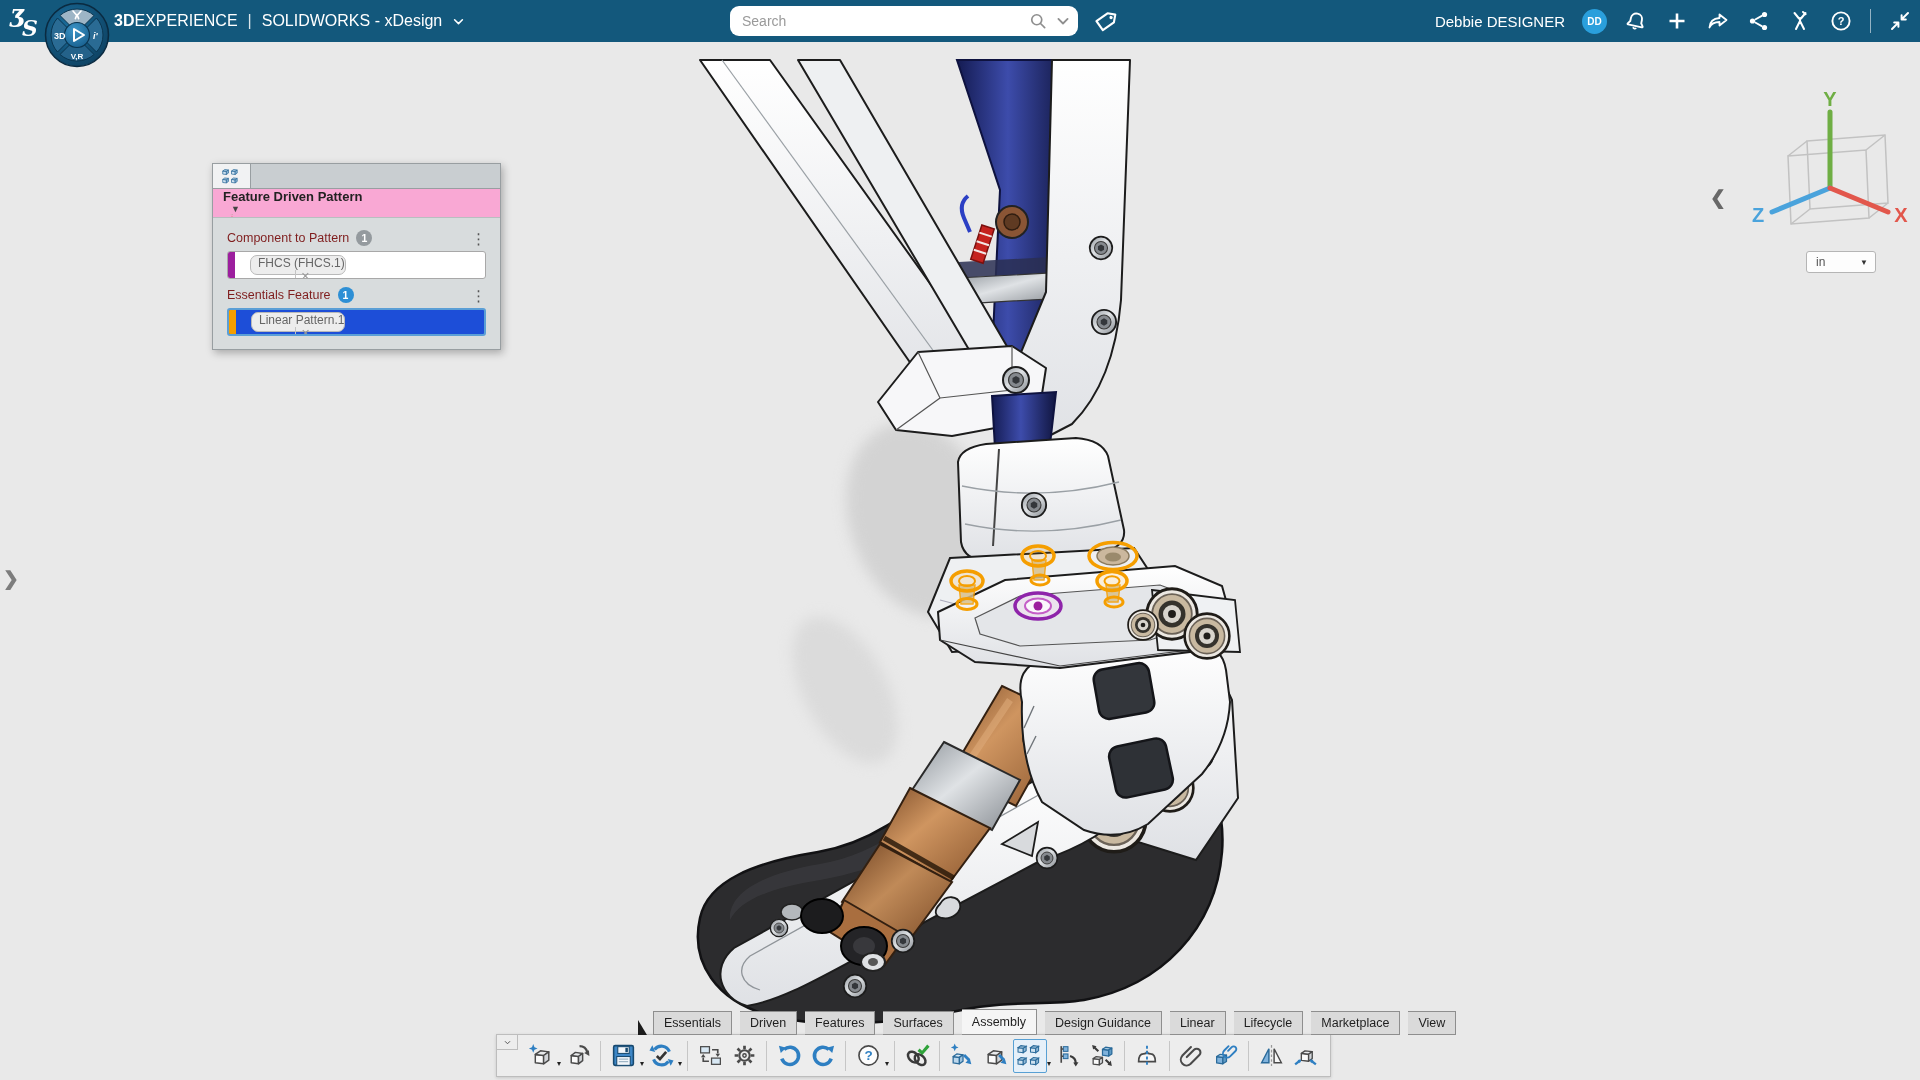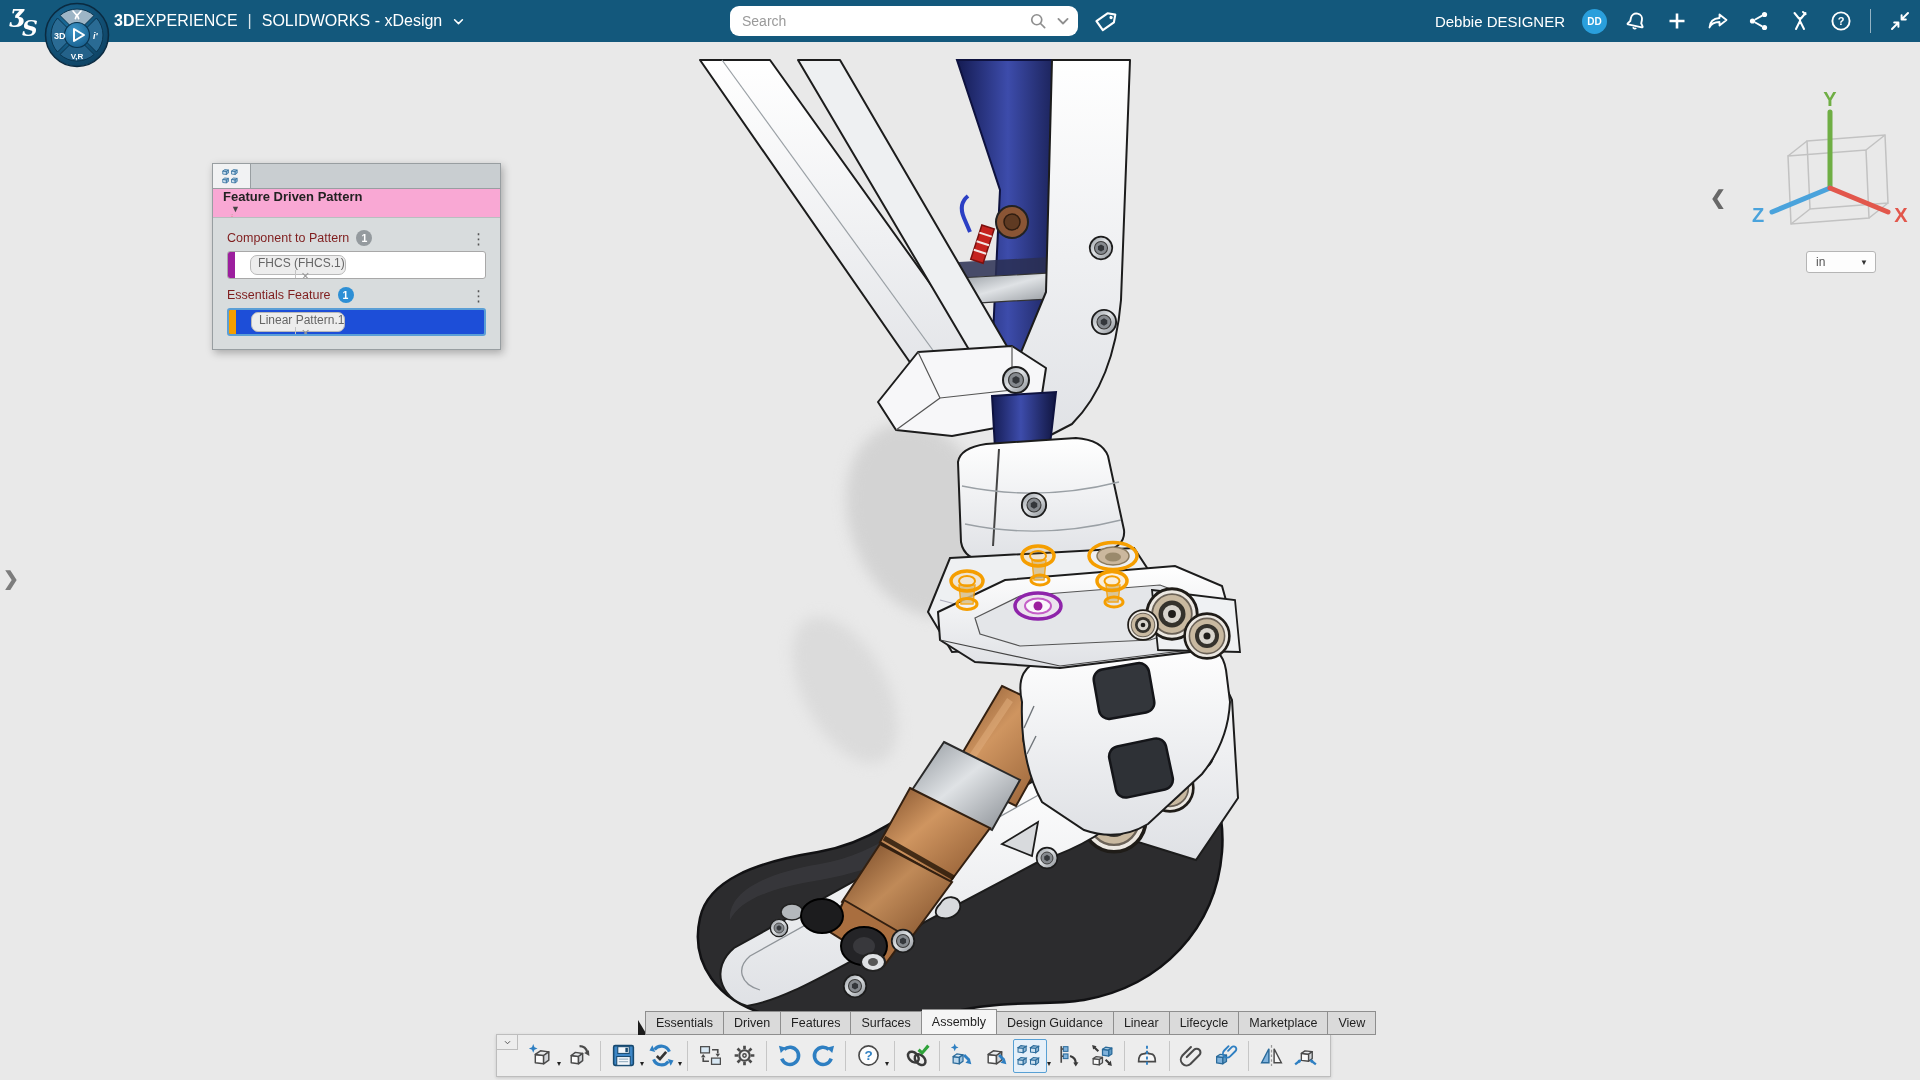--- a/index.html
+++ b/index.html
@@ -84,21 +84,21 @@
   .chip .x { border-left:1px solid #c4c4c4; margin-left:7px; padding:0 5px; color:#999;
     font-size:11px; cursor:pointer; }
 
   
   .ribbonTabs { position:absolute; left:638px; bottom:45px; display:flex;
     align-items:flex-end; z-index:12; }
   .tabFold { width:0; height:0; border-bottom:15px solid #1c1c1c;
     border-right:9px solid transparent; margin-right:-2px; }
   .rtab { height:24px; padding:0 10px; background:#dadada; border:1px solid #8e8e8e;
     border-left:none; font-size:12.5px; color:#1f1f1f; display:flex; align-items:center;
-    cursor:pointer; white-space:nowrap; }
+    cursor:pointer; white-space:nowrap;margin-left:8px; }
   .rtab:first-of-type { border-left:1px solid #8e8e8e; }
   .rtab.active { background:#f5f5f5; height:26px; position:relative; z-index:2; }
   .toolbar { position:absolute; left:496px; bottom:3px; height:43px; background:#ededed;
     border:1px solid #bdbdbd; display:flex; align-items:center; padding:0 8px 0 26px;
     z-index:11; box-shadow:0 1px 3px rgba(0,0,0,.15); }
   .tbCollapse { position:absolute; left:0; top:0; width:21px; height:15px;
     border-right:1px solid #bdbdbd; border-bottom:1px solid #bdbdbd; display:flex;
     align-items:center; justify-content:center; cursor:pointer; }
   .tbCollapse svg { width:13px; height:13px; }
   .tbItem { display:flex; align-items:flex-end; }

